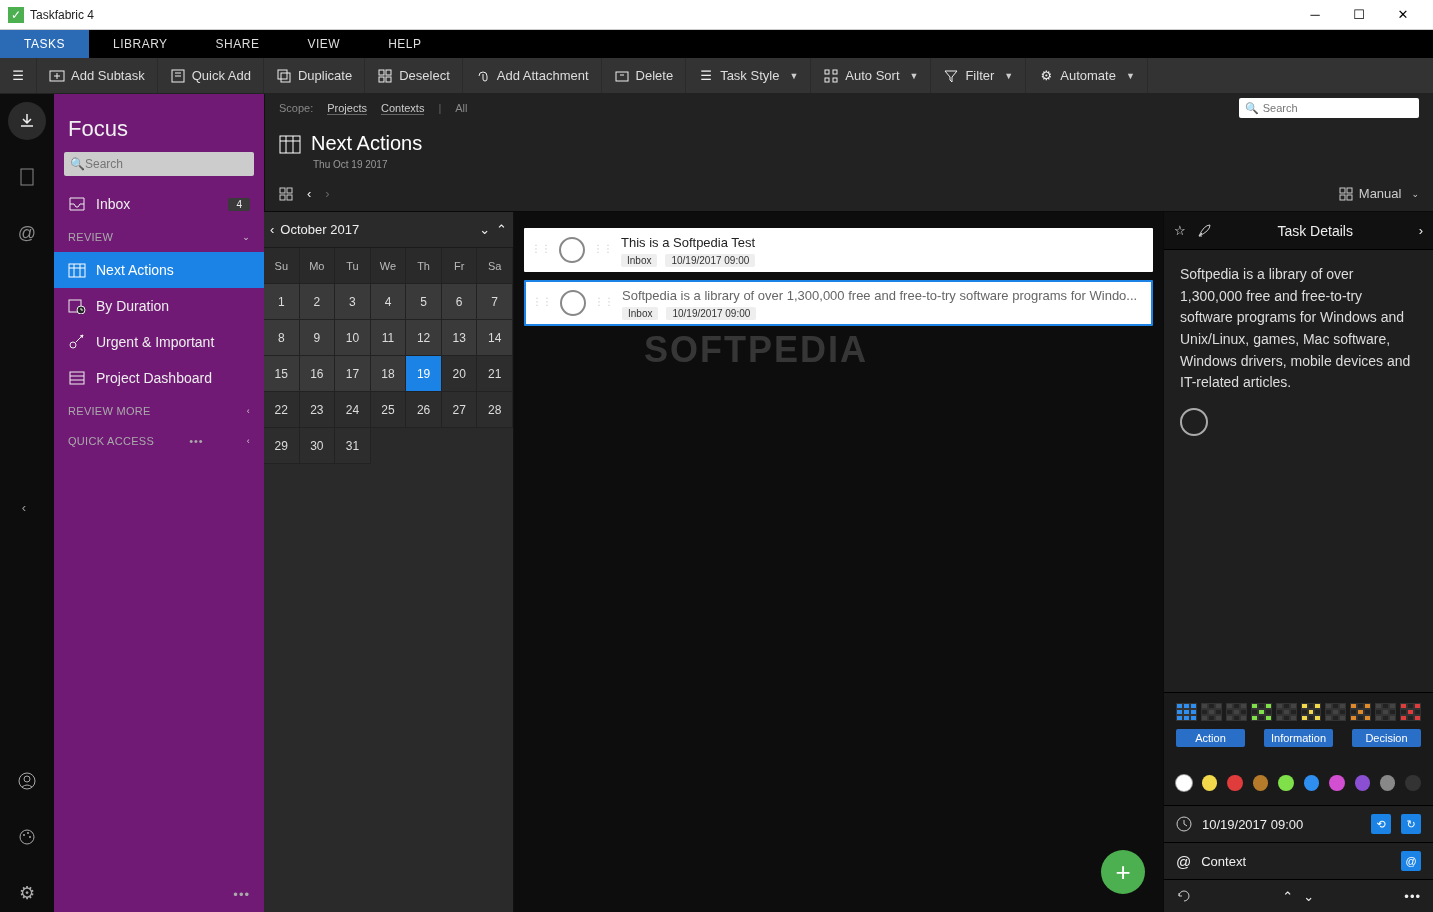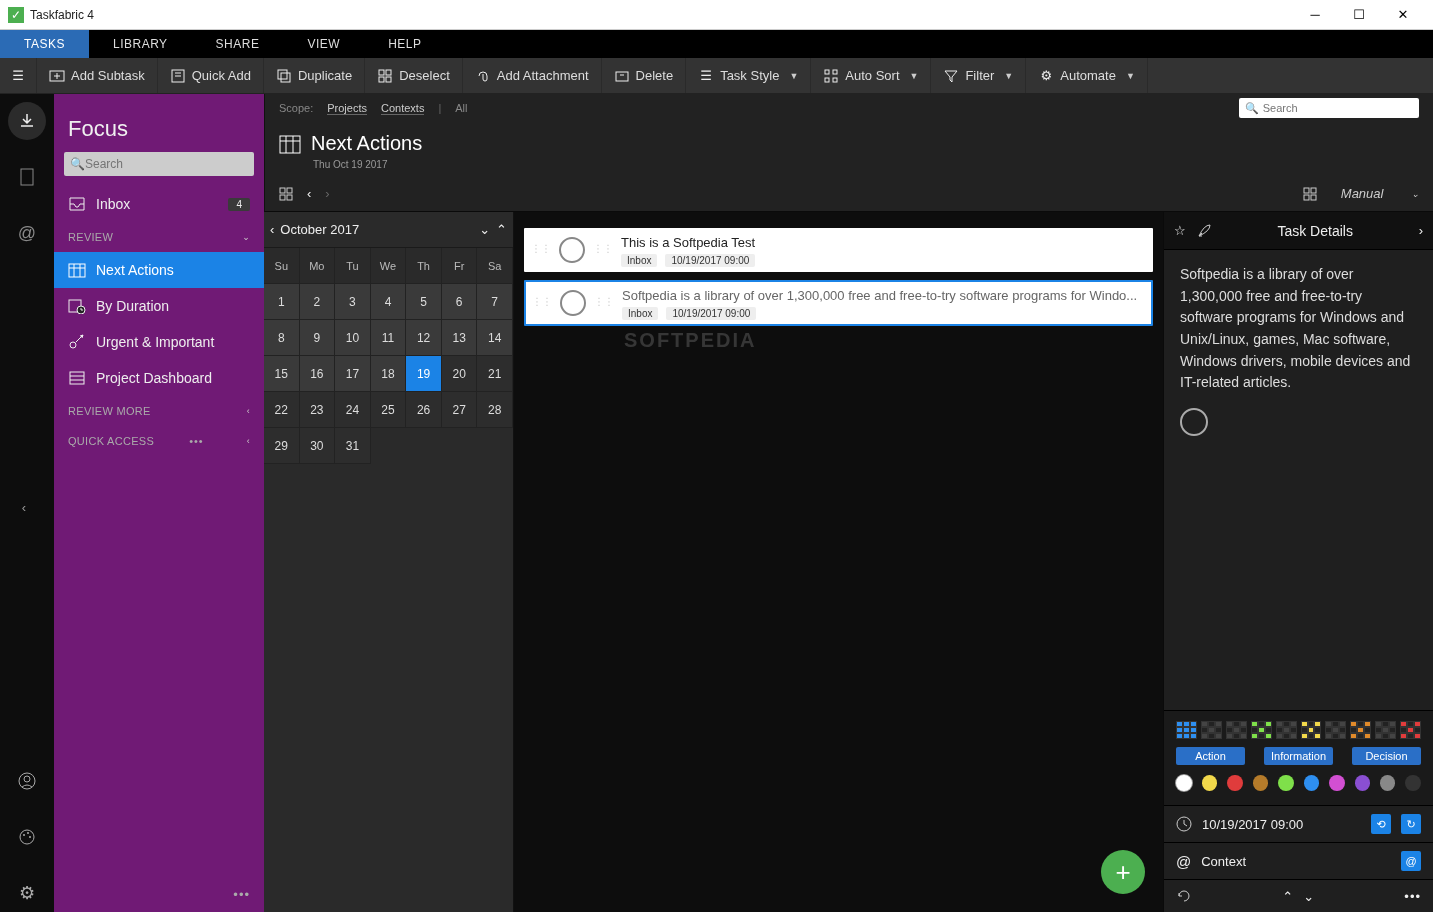--- a/index.html
+++ b/index.html
@@ -66,28 +66,28 @@
 .fab{position:absolute; right:18px; bottom:18px; width:44px; height:44px; border-radius:50%; background:#4caf50; color:#fff; display:flex; align-items:center; justify-content:center; font-size:26px;}
 .details { width: 270px; background:#1f1f1f; display:flex; flex-direction:column; border-left:1px solid #0a0a0a;}
 .dt-head{height:38px; background:#111; display:flex; align-items:center; padding:0 10px; gap:10px; color:#eee; border-bottom:1px solid #000;}
 .dt-head .ttl{flex:1; text-align:center; font-size:14px;}
 .dt-body{padding:14px 16px; color:#ddd; font-size:14px; line-height:1.55; flex:1;}
 .dt-body .ocircle{width:28px;height:28px;border:2px solid #aaa; border-radius:50%; margin-top:14px;}
 .dt-palette{padding:10px 12px; border-top:1px solid #000; background:#1a1a1a;}
 .pal-row{display:flex; gap:4px; margin-bottom:8px;}
 .pal-sw{width:22px; height:18px; display:grid; grid-template-columns:repeat(3,1fr); grid-template-rows:repeat(3,1fr);}
 .pal-sw span{border:0.5px solid #333;}
-.seg{display:flex; gap:19px; margin-bottom:10px;}
+.seg{display:flex; gap:19px; margin-bottom:28px;}
 .seg-btn{flex:1; background:#2a6fc7; color:#fff; font-size:11px; padding:3px 0; text-align:center; border-radius:2px;}
 .colors{display:flex; gap:10px; margin-bottom:4px;}
 .cdot{width:16px; height:16px; border-radius:50%;}
 .dt-row{display:flex; align-items:center; gap:10px; padding:8px 12px; border-top:1px solid #000; color:#eee; font-size:13px;}
 .dt-row .spacer{flex:1;}
 .sq{width:20px;height:20px; background:#1b83e6; display:flex;align-items:center;justify-content:center; border-radius:2px; color:#fff; font-size:11px;}
-.watermark{position:absolute; top:235px; left:360px; color:rgba(180,180,180,0.25); font-size:20px; font-weight:600; letter-spacing:2px; pointer-events:none;}
+.watermark{position:absolute; top:235px; left:380px; color:rgba(180,180,180,0.25); font-size:36px; font-weight:600; letter-spacing:2px; pointer-events:none;}
 svg{display:block;}
 </style>
 </head>
 <body>
 
 <div class="titlebar">
   <span class="titlebar-icon">✓</span>
   <span class="titlebar-title">Taskfabric 4</span>
   <span class="titlebar-spacer"></span>
   <div class="win-btn">─</div>
@@ -339,21 +339,21 @@
           <svg width="14" height="14">
             <rect x="1" y="1" width="5" height="5" fill="none" stroke="#ccc"></rect>
             <rect x="8" y="1" width="5" height="5" fill="none" stroke="#ccc"></rect>
             <rect x="1" y="8" width="5" height="5" fill="none" stroke="#ccc"></rect>
             <rect x="8" y="8" width="5" height="5" fill="none" stroke="#ccc"></rect>
           </svg>
         </span>
       <span style="color:#eee;">‹</span>
       <span style="color:#666;">›</span>
       <span class="spacer"></span>
-      <span style="display:flex;align-items:center;gap:24px;font-style:italic;">
+      <span style="display:flex;align-items:center;gap:6px;">
           <svg width="14" height="14">
             <rect x="1" y="1" width="5" height="5" fill="none" stroke="#ccc"></rect>
             <rect x="8" y="1" width="5" height="5" fill="none" stroke="#ccc"></rect>
             <rect x="1" y="8" width="5" height="5" fill="none" stroke="#ccc"></rect>
             <rect x="8" y="8" width="5" height="5" fill="none" stroke="#ccc"></rect>
           </svg>
           <span>Manual</span>
           <span class="chev">⌄</span>
         </span>
     </div>

